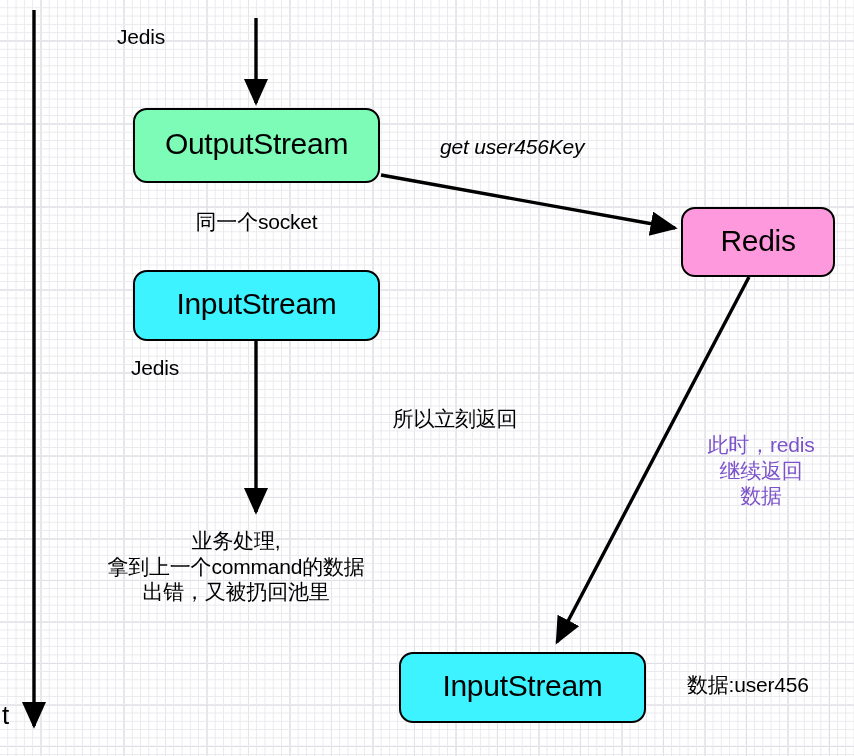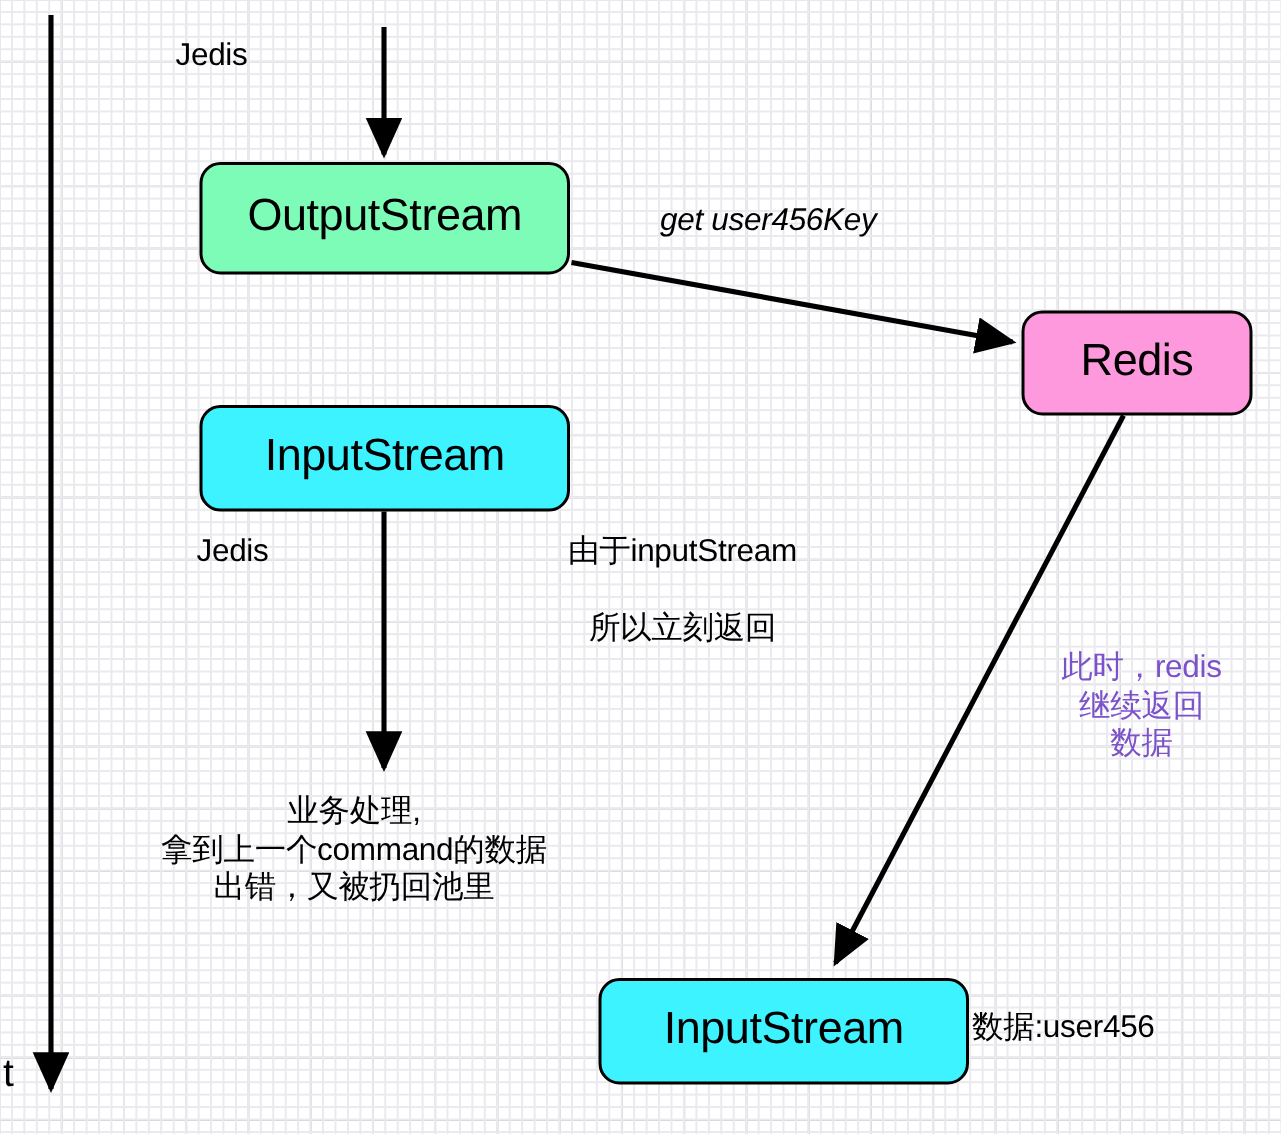--- a/index.html
+++ b/index.html
@@ -107,26 +107,27 @@
   </div>
 
   <div class="node" style="left:399px; top:652px; width:247px; height:71px; background:#3df3ff;">
     <span class="node-label">InputStream</span>
   </div>
 
   <div class="anno center" style="left:16px; top:24px; width:250px;"><span>Jedis</span><br></div>
 
   <div class="anno" style="left:440px; top:134px;font-style:italic;"><span>get user456Key</span></div>
 
+  <div class="anno center" style="left:133px; top:209px; width:247px;"><span>同一个socket</span></div>
 
   <div class="anno center" style="left:80px; top:355px; width:150px;"><span>Jedis</span><br></div>
 
-  <div class="anno center" style="left:296px; top:355px; width:318px;"><span>由于inputStream</span><br><br><span>所以立刻返回</span></div>
+  <div class="anno center" style="left:296px; top:355px; width:318px;"><br><br><span>所以立刻返回</span></div>
 
   <div class="anno center" style="left:16px; top:528px; width:440px;"><span>业务处理,</span><br><span>拿到上一个command的数据</span><br><span>出错，又被扔回池里</span></div>
 
   <div class="anno center purple" style="left:668px; top:432px; width:186px;"><span>此时，redis</span><br><span>继续返回</span><br><span>数据</span></div>
 
-  <div class="anno" style="left:648px; top:672px;"><span>数据:user456</span></div>
+  <div class="anno" style="left:648px; top:672px;padding-left:39px;"><span>数据:user456</span></div>
 
   <div class="axis-label" style="left:2px; top:700px;"><span>t</span></div>
 
 </div>
 
 </body></html>

